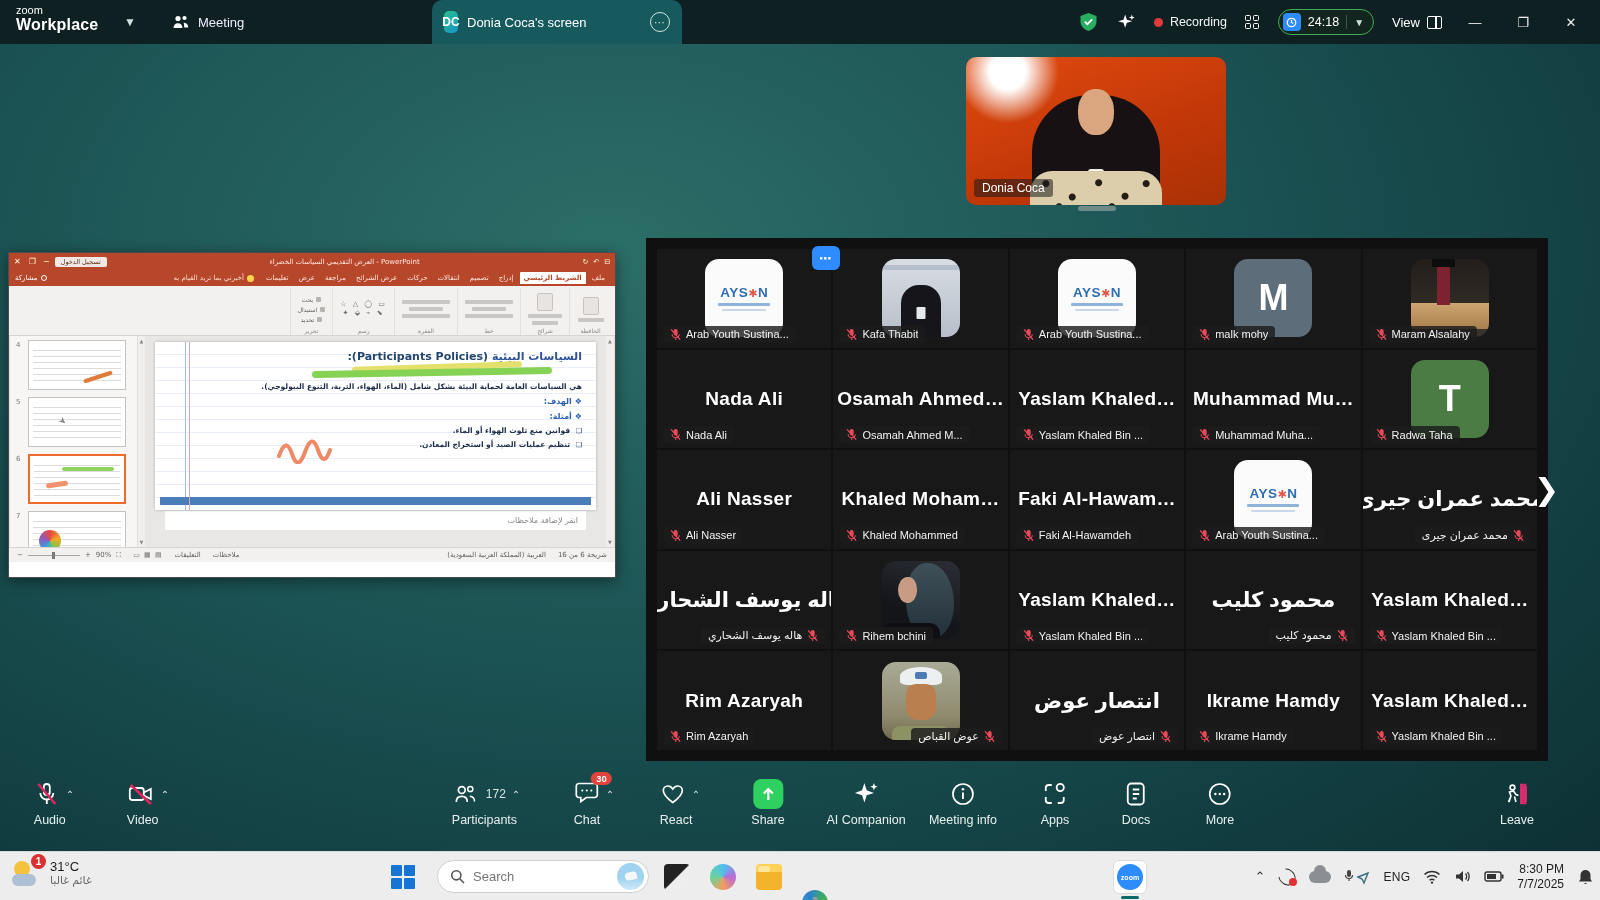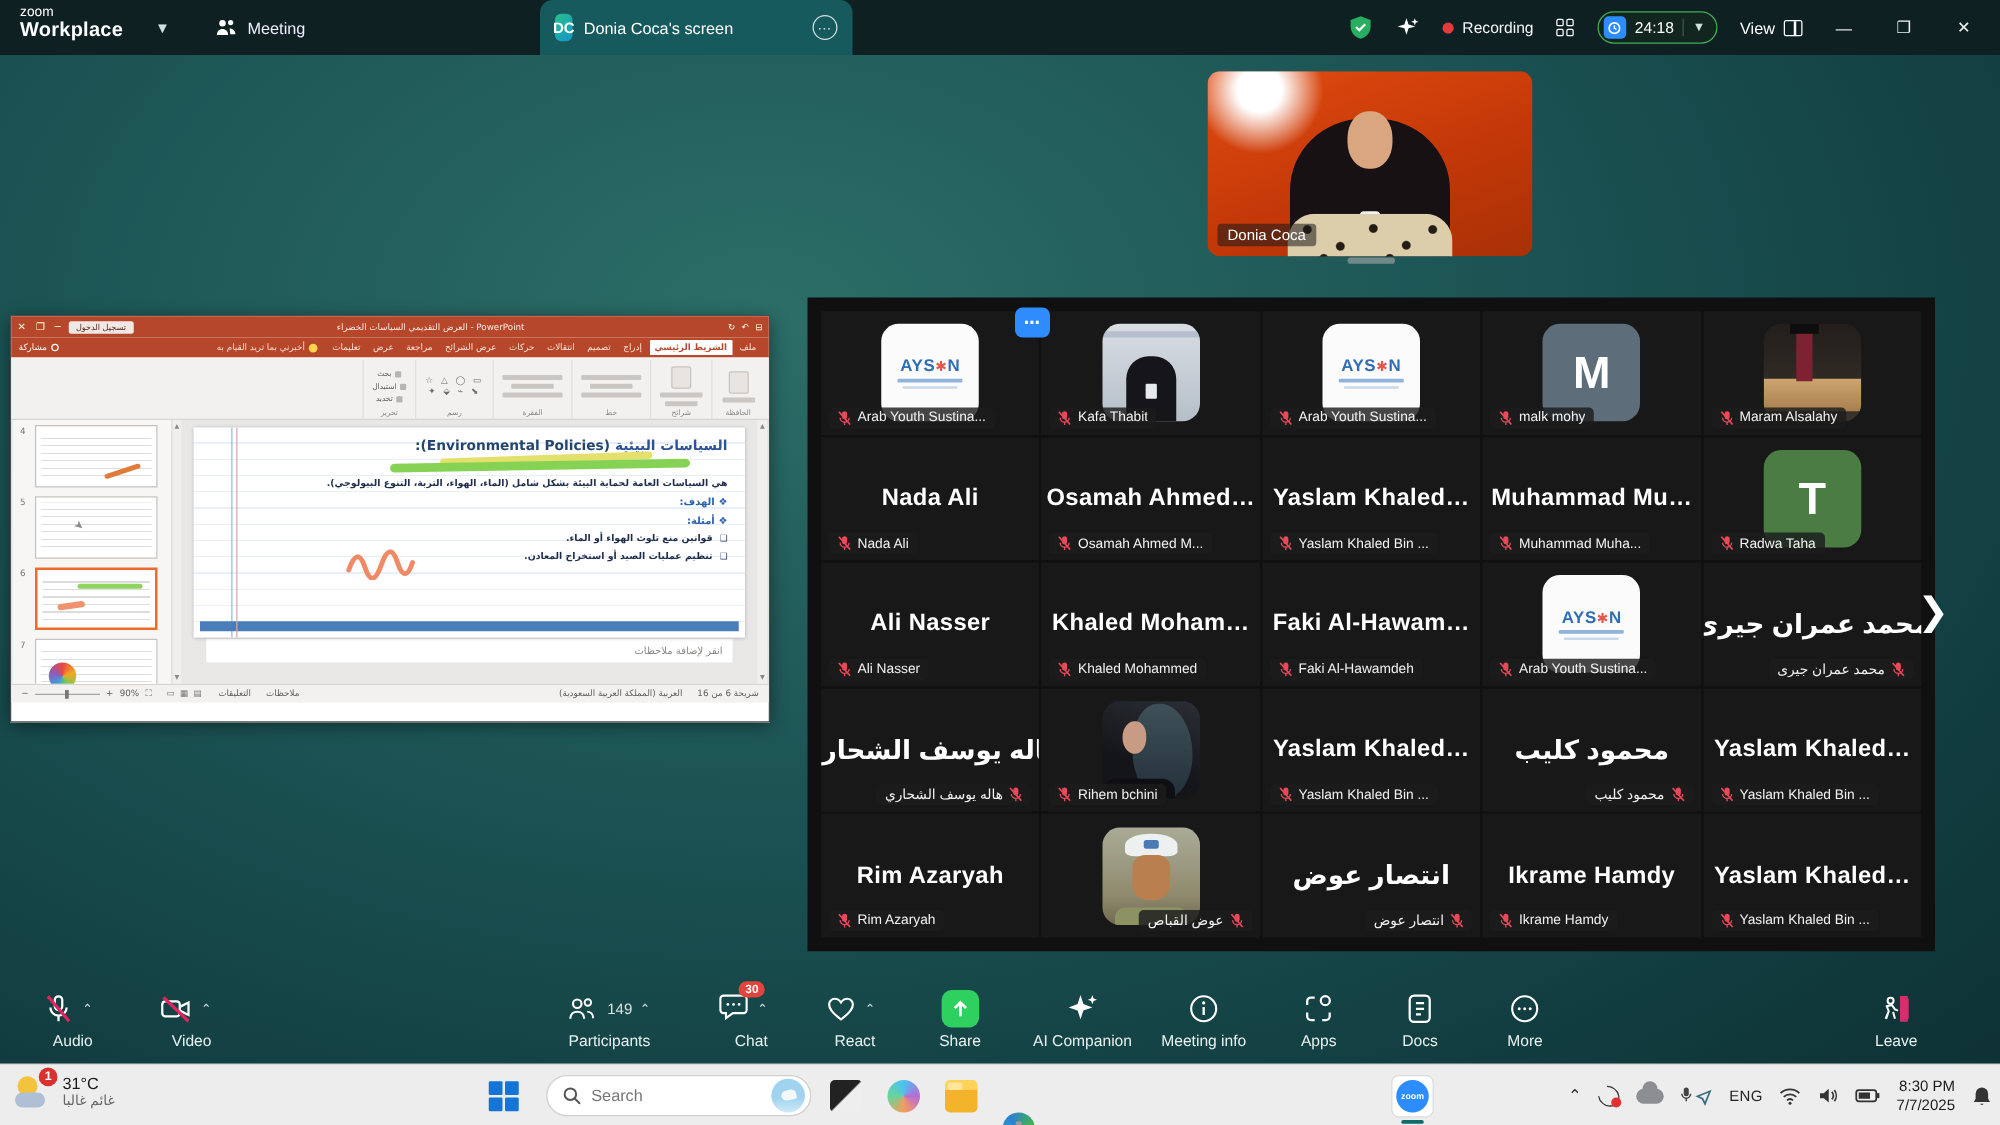--- a/index.html
+++ b/index.html
@@ -133,21 +133,21 @@
   .awad .p2{left:50%;transform:translateX(-50%);top:10px;width:12px;height:7px;background:#4a7bb5;border-radius:2px}
   .awad .p3{left:50%;transform:translateX(-50%);top:22px;width:30px;height:36px;background:#b97f4f;border-radius:10px 10px 12px 12px}
   .awad .p4{left:50%;transform:translateX(-50%);bottom:-6px;width:58px;height:20px;background:#8d9262;border-radius:8px 8px 0 0}
   .pill{position:absolute;left:6px;bottom:5px;max-width:calc(100% - 14px);background:rgba(28,28,28,.82);border-radius:4px;padding:2px 7px;display:flex;align-items:center;gap:5px}
   .pill.rtl{left:auto;right:6px}
   .pill-t{color:#f2f2f2;font-size:11px;white-space:nowrap;overflow:hidden;text-overflow:ellipsis}
   .tile-more{position:absolute;left:166px;top:8px;width:28px;height:24px;background:#2f8cff;border-radius:6px;color:#fff;display:flex;align-items:center;justify-content:center;font-size:13px;font-weight:700;letter-spacing:1px;z-index:5}
   .next-chev{position:absolute;left:1534px;top:472px;color:#fff;font-size:30px;font-weight:700}
   
   .toolbar{position:absolute;left:0;top:769px;width:1600px;height:76px}
-  .tb-item{position:absolute;top:22px;transform:translateX(-50%);text-align:right;color:#e8f0ef;cursor:default}
+  .tb-item{position:absolute;top:9px;transform:translateX(-50%);text-align:left;color:#e8f0ef;cursor:default}
   .tb-ic{height:32px;display:flex;align-items:center;justify-content:center;gap:6px}
   .tb-label{font-size:12.5px;margin-top:3px;white-space:nowrap}
   .tb-chev{font-size:10px;color:#d5e2e1}
   .count{font-size:12px;color:#d9e4e3;margin-left:2px}
   .chatwrap{position:relative}
   .badge{position:absolute;top:-7px;right:-12px;background:#e0443c;color:#fff;font-size:9.5px;font-weight:700;border-radius:8px;padding:1px 5px}
   .share-sq{width:30px;height:30px;border-radius:8px;background:#2ed15f;display:flex;align-items:center;justify-content:center}
   
   .taskbar{position:absolute;left:0;top:851px;width:1600px;height:49px;background:#ededed;border-top:1px solid #d8d8d8;color:#222}
   .weather{position:absolute;left:12px;top:6px;display:flex;gap:8px;align-items:center}
@@ -370,21 +370,21 @@
           </div>
         </div>
       <div class="thumb-scroll">
           <span>▲</span>
           <span>▼</span>
         </div>
       <div class="ppt-slidewrap">
         <div class="ppt-slide">
           <div class="sl-title">
             <span class="ar">السياسات البيئية</span>
-            <span>(Environmental Policies):</span>
+            <span>(Participants Policies):</span>
           </div>
           <div class="sl-swoosh"></div>
           <div class="sl-line">هي السياسات العامة لحماية البيئة بشكل شامل (الماء، الهواء، التربة، التنوع البيولوجي).</div>
           <div class="sl-head"><span class="dia">❖</span><span>الهدف:</span></div>
           <div class="sl-head"><span class="dia">❖</span><span>أمثلة:</span></div>
           <div>
               <div class="sl-line"><span class="chkbox">❑</span><span> قوانين منع تلوث الهواء أو الماء.</span></div>
               <div class="sl-line"><span class="chkbox">❑</span><span> تنظيم عمليات الصيد أو استخراج المعادن.</span></div>
             </div>
           <svg class="squiggle" width="60" height="34" viewBox="0 0 60 34">
@@ -753,21 +753,21 @@
       <div class="tb-label">Video</div>
     </div>
     <div class="tb-item" style="left:486px">
       <div class="tb-ic">
         <svg width="26" height="26" viewBox="0 0 26 26">
             <circle cx="10" cy="9" r="3.4" fill="none" stroke="#fff" stroke-width="1.7"></circle>
             <path d="M4.5 21c0-3.6 2.4-5.6 5.5-5.6s5.5 2 5.5 5.6" fill="none" stroke="#fff" stroke-width="1.7"></path>
             <circle cx="18.5" cy="8" r="2.6" fill="none" stroke="#fff" stroke-width="1.5"></circle>
             <path d="M18 15.3c2.9.2 4.7 2.3 4.7 5.2" fill="none" stroke="#fff" stroke-width="1.5"></path>
           </svg>
-        <span class="count">149</span>
+        <span class="count">172</span>
         <span class="tb-chev">⌃</span>
       </div>
       <div class="tb-label">Participants</div>
     </div>
     <div class="tb-item" style="left:594px">
       <div class="tb-ic">
         <span class="chatwrap">
           <svg width="26" height="26" viewBox="0 0 26 26">
               <path d="M5 4.5h16A2.5 2.5 0 0 1 23.5 7v9a2.5 2.5 0 0 1-2.5 2.5h-8.5L7 22.5v-4H5A2.5 2.5 0 0 1 2.5 16V7A2.5 2.5 0 0 1 5 4.5z" fill="none" stroke="#fff" stroke-width="1.7"></path>
               <circle cx="8.5" cy="11.5" r="1.1" fill="#fff"></circle>

